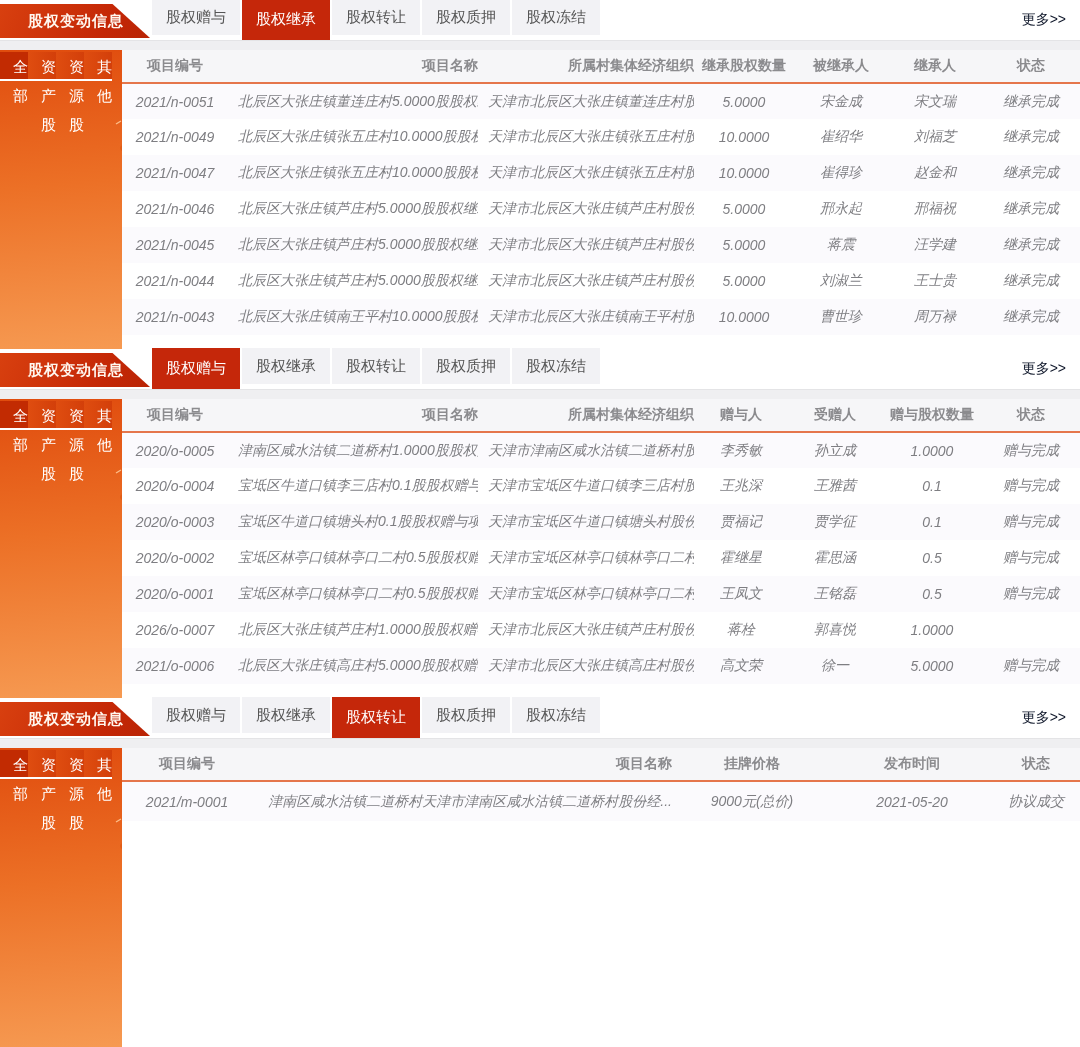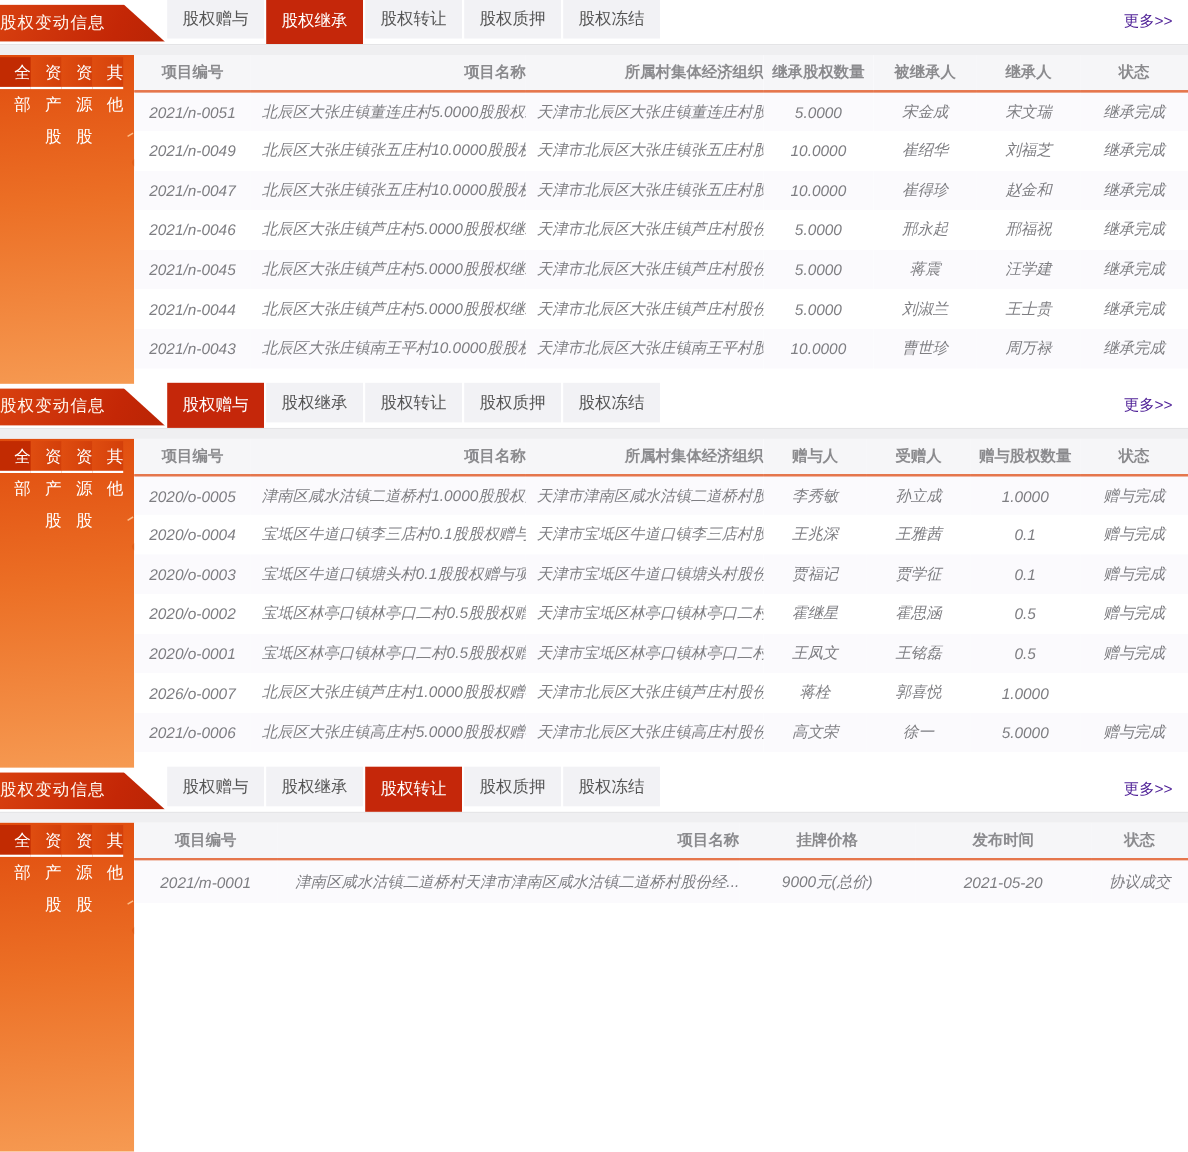--- a/index.html
+++ b/index.html
@@ -10,32 +10,32 @@
     overflow:hidden;
   }
   .section { width:1080px; height:349px; display:flex; flex-direction:column; background:#fff; }
 
   
   .hdr { height:41px; position:relative; background:#fff; border-bottom:1px solid #e4e4e6; flex:none; }
   .ribbon {
     position:absolute; left:0; top:4px; height:34px; width:150px;
     clip-path:polygon(0 0, 75% 0, 100% 100%, 0 100%);
     background:linear-gradient(115deg,#d8400f 0%, #c42706 70%, #b92405 100%);
-    color:#fff7ef; font-size:15px; font-weight:normal; letter-spacing:1px;
-    line-height:34px; padding-left:0;
+    color:#fff7ef; font-size:15px; font-weight:bold; letter-spacing:1px;
+    line-height:34px; padding-left:28px;
   }
   .tabs { position:absolute; left:152px; bottom:0; display:flex; align-items:flex-start; height:41px; }
   .tab {
     width:88px; height:36px; margin-right:2px;
     background:#f2f2f5; color:#555;
     font-size:15px; display:flex; align-items:center; justify-content:center;
     cursor:pointer;
   }
   .tab.active { height:41px; background:#c5270a; color:#fff; }
-  .more { position:absolute; right:14px; top:11px; color:#4c1d95; font-size:14px; cursor:pointer;text-align:center; }
+  .more { position:absolute; right:14px; top:11px; color:#0f172a; font-size:14px; cursor:pointer;text-align:center; }
 
   .gap { height:9px; background:#efeff1; flex:none; }
 
   
   .content { flex:1; display:flex; min-height:0; }
   .sidebar {
     width:122px; flex:none; display:flex; 
     background:linear-gradient(175deg,#e04c0e 0%, #ec7026 45%, #f69a52 100%);
     padding-top:2px;
   }

